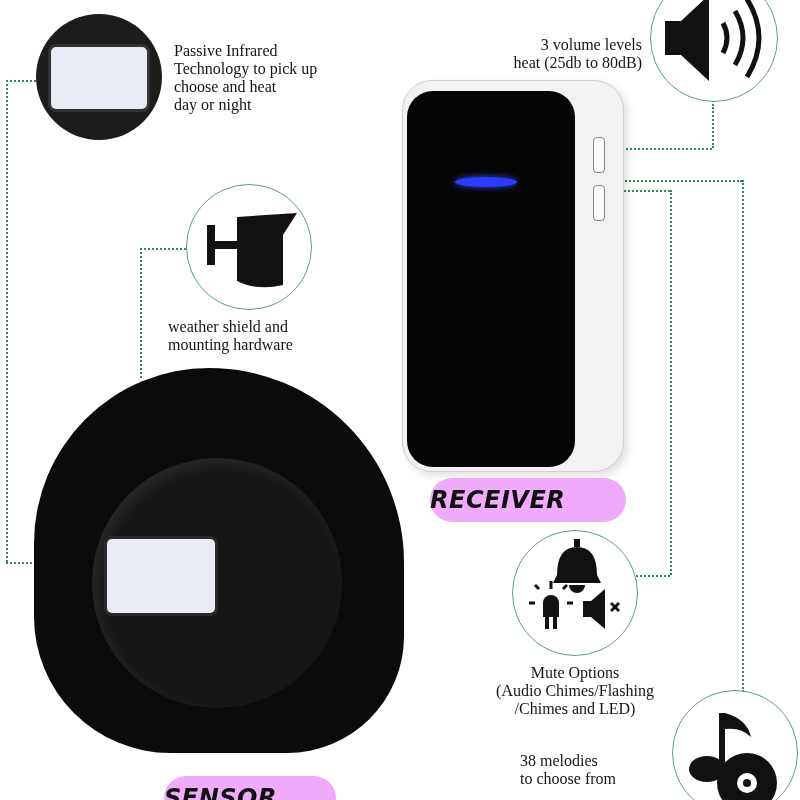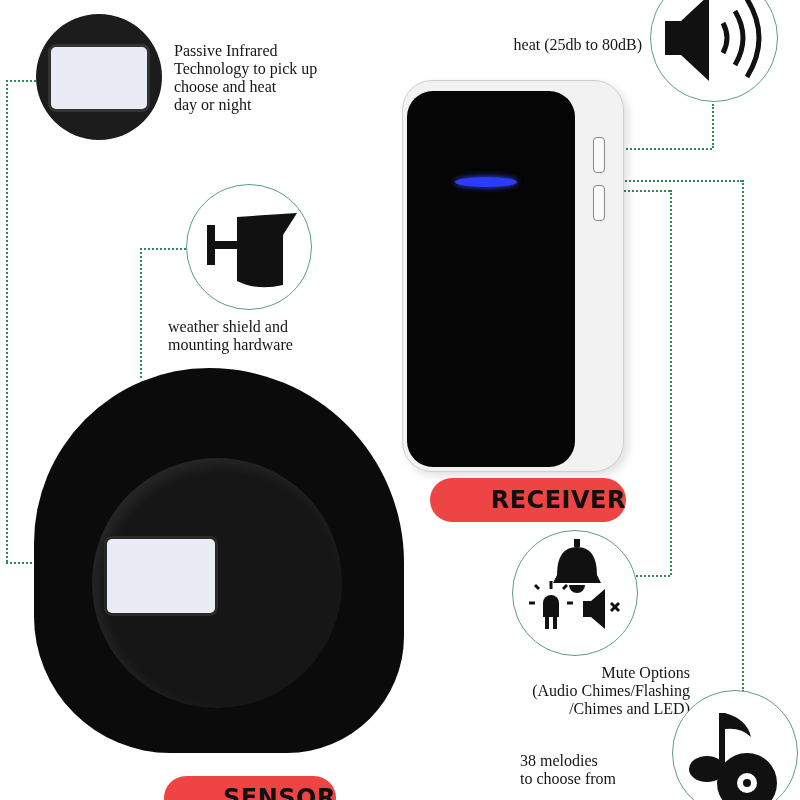--- a/index.html
+++ b/index.html
@@ -2,21 +2,21 @@
 <html><head>
 <meta charset="utf-8">
 <style>
   html,body{margin:0;padding:0;}
   body{width:800px;height:800px;position:relative;overflow:hidden;background:#ffffff;font-family:"DejaVu Sans","Liberation Sans",sans-serif;color:#111;}
   .abs{position:absolute;font-family:Liberation Serif, serif;}
   .txt{font-size:16px;line-height:18px;color:#151515;}
   .dot-h{position:absolute;height:0;border-top:2px dotted #2e8b57;}
   .dot-v{position:absolute;width:0;border-left:2px dotted #2e8b57;}
   .circle{position:absolute;border-radius:50%;border:1.5px solid #5c9c8c;background:#fff;overflow:hidden;}
-  .pill{position:absolute;background:#ef4444;border-radius:30px;text-align:right;font-weight:bold;font-size:24px;color:#111;letter-spacing:0.5px;}
+  .pill{position:absolute;background:#f0abfc;border-radius:30px;text-align:left;font-weight:bold;font-size:24px;color:#111;letter-spacing:0.5px;font-style:italic;}
 </style>
 </head>
 <body>
 
 <div class="dot-h" style="left:6px;top:80px;width:34px;"></div>
 <div class="dot-v" style="left:6px;top:80px;height:482px;"></div>
 <div class="dot-h" style="left:6px;top:562px;width:134px;"></div>
 
 <div class="dot-h" style="left:140px;top:248px;width:46px;"></div>
 <div class="dot-v" style="left:140px;top:248px;height:130px;"></div>
@@ -43,20 +43,21 @@
 
 <div class="circle" style="left:650px;top:-26px;width:126px;height:126px;">
   <svg width="126" height="126" viewBox="0 0 126 126">
     <path d="M14 46 h16 l28 -26 v86 l-28 -26 h-16 z" fill="#111"></path>
     <path d="M72 48 q8 15 0 30" stroke="#111" stroke-width="5" fill="none"></path>
     <path d="M84 36 q16 27 0 54" stroke="#111" stroke-width="5" fill="none"></path>
     <path d="M96 24 q24 39 0 78" stroke="#111" stroke-width="5" fill="none"></path>
   </svg>
 </div>
 <div class="abs txt" style="left:420px;top:36px;width:222px;text-align:right;">
+  <div>3 volume levels</div>
   <div>heat (25db to 80dB)</div>
 </div>
 
 <div class="abs" style="left:402px;top:80px;width:220px;height:390px;background:#f2f2f2;border-radius:30px;border:1px solid #cfcfcf;box-shadow:4px 4px 8px rgba(0,0,0,0.12);">
   <div class="abs" style="left:4px;top:10px;width:168px;height:376px;background:#050505;border-radius:26px;"></div>
   <div class="abs" style="left:52px;top:96px;width:62px;height:10px;border-radius:50%;background:#2a3cff;box-shadow:0 0 6px #3a4cff;"></div>
   <div class="abs" style="left:190px;top:56px;width:10px;height:34px;border:1.5px solid #888;border-radius:4px;background:#fafafa;"></div>
   <div class="abs" style="left:190px;top:104px;width:10px;height:34px;border:1.5px solid #888;border-radius:4px;background:#fafafa;"></div>
 </div>
 <div class="pill" style="left:430px;top:478px;width:196px;height:44px;line-height:44px;">RECEIVER</div>
@@ -91,21 +92,21 @@
     <line x1="38" y1="50" x2="38" y2="58" stroke="#111" stroke-width="3"></line>
     <line x1="22" y1="72" x2="16" y2="72" stroke="#111" stroke-width="3"></line>
     <line x1="54" y1="72" x2="60" y2="72" stroke="#111" stroke-width="3"></line>
     <line x1="26" y1="58" x2="22" y2="54" stroke="#111" stroke-width="3"></line>
     <line x1="50" y1="58" x2="54" y2="54" stroke="#111" stroke-width="3"></line>
     <path d="M70 70 h8 l14 -12 v40 l-14 -12 h-8z" fill="#111"></path>
     <line x1="98" y1="72" x2="106" y2="80" stroke="#111" stroke-width="3"></line>
     <line x1="106" y1="72" x2="98" y2="80" stroke="#111" stroke-width="3"></line>
   </svg>
 </div>
-<div class="abs txt" style="left:460px;top:664px;width:230px;text-align:right;">
+<div class="abs txt" style="left:460px;top:664px;width:230px;text-align:center;">
   <div>Mute Options</div>
   <div>(Audio Chimes/Flashing</div>
   <div>/Chimes and LED)</div>
 </div>
 
 <div class="circle" style="left:672px;top:690px;width:124px;height:124px;">
   <svg width="124" height="124" viewBox="0 0 124 124">
     <ellipse cx="34" cy="78" rx="18" ry="13" fill="#111"></ellipse>
     <rect x="46" y="22" width="6" height="58" fill="#111"></rect>
     <path d="M52 22 q22 6 26 24 q-10 -10 -26 -8z" fill="#111"></path>

